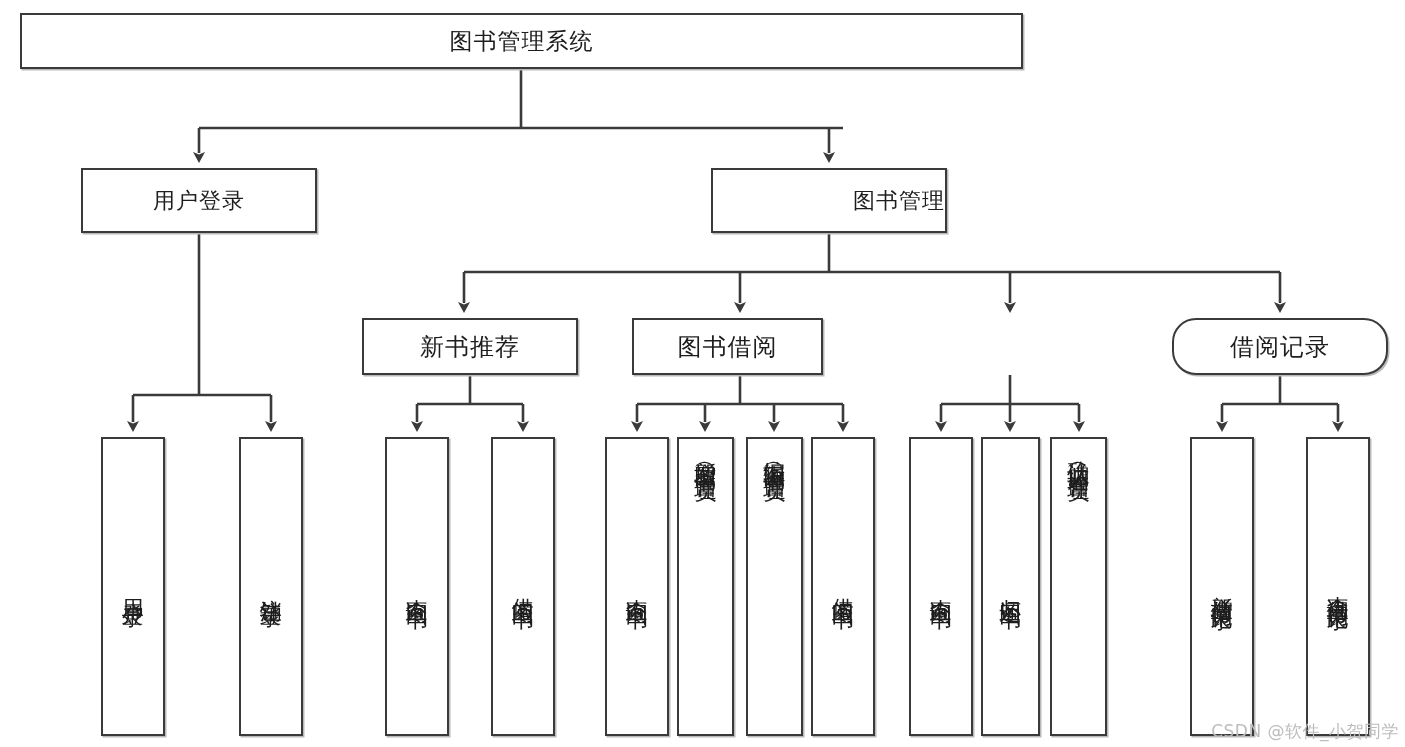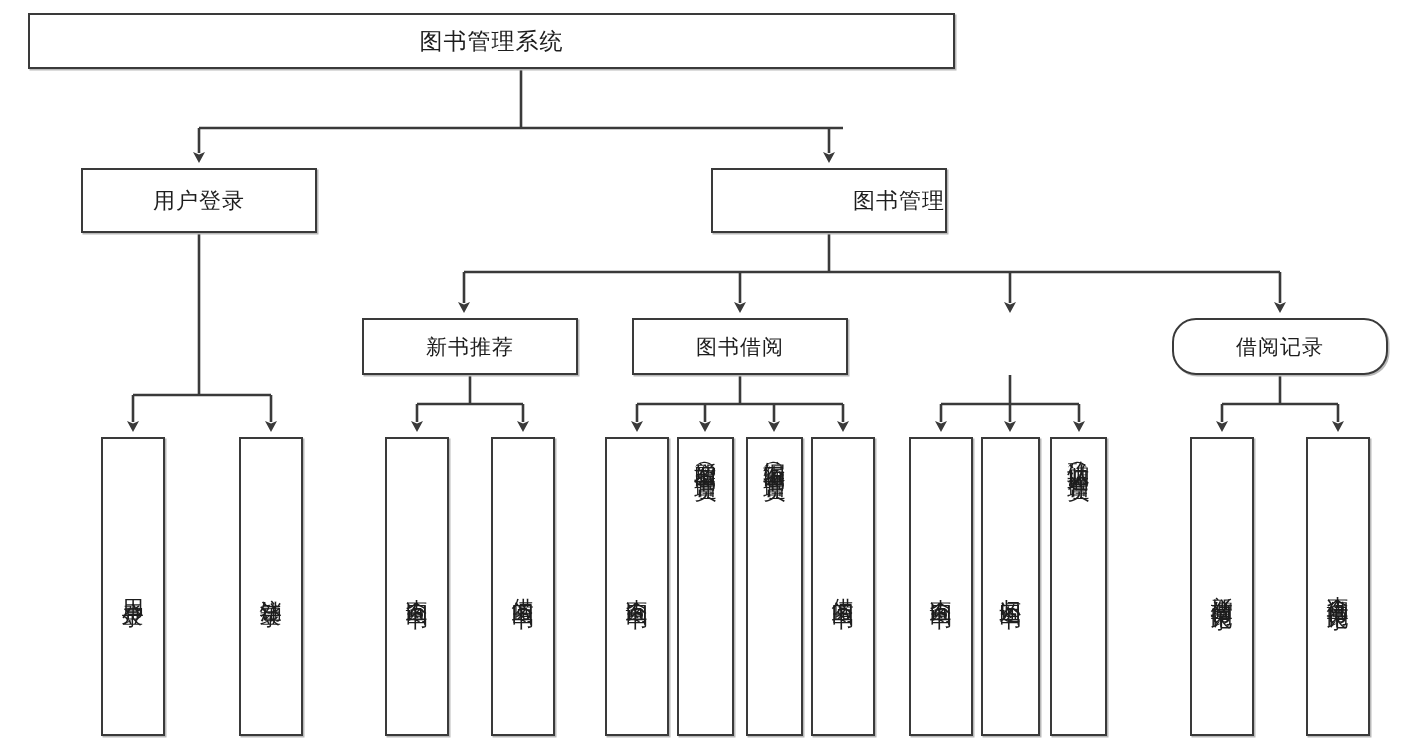--- a/index.html
+++ b/index.html
@@ -26,30 +26,30 @@
     color:#1d1d1d;
     z-index:3;
   }
   .node .label{
     display:block;
     white-space:nowrap;
     letter-spacing:1px;
   }
 
   
-  .level-root{left:28px;top:13px;width:927px;height:56px;}
+  .level-root{left:20px;top:13px;width:1003px;height:56px;}
   .level-root .label{font-size:23px;}
 
   
   .level-2{top:168px;height:65px;}
   .level-2 .label{font-size:22px;}
 
   
   .level-3{top:318px;height:57px;}
-  .level-3 .label{font-size:21px;}
+  .level-3 .label{font-size:24px;}
 
   
   .leaf{
     top:437px;
     height:299px;
     align-items:flex-start;
     justify-content:center;
     box-shadow:1.5px 1.5px 0 0 #b9b9b9;
   }
   .leaf .label{
@@ -143,21 +143,21 @@
   </div>
 
   <div class="node level-2" style="left:711px;width:236px;justify-content:flex-end;">
     <span class="label">图书管理</span>
   </div>
 
   <div class="node level-3" style="left:362px;width:216px;">
     <span class="label">新书推荐</span>
   </div>
 
-  <div class="node level-3" style="left:632px;width:216px;">
+  <div class="node level-3" style="left:632px;width:191px;">
     <span class="label">图书借阅</span>
   </div>
 
 
   <div class="node level-3" style="left:1172px;width:216px;border-radius:24px;">
     <span class="label">借阅记录</span>
   </div>
 
   <div class="node leaf center" style="left:101px;width:64px;">
     <span class="label">用户登录</span>
@@ -196,14 +196,15 @@
     <span class="label">确认归还（管理员）</span>
   </div>
 
   <div class="node leaf center" style="left:1190px;width:64px;">
     <span class="label">新增借阅记录</span>
   </div>
   <div class="node leaf center" style="left:1306px;width:64px;">
     <span class="label">查询借阅记录</span>
   </div>
 
+  <div id="watermark">CSDN @软件_小贺同学</div>
 
 </div>
 
 </body></html>

